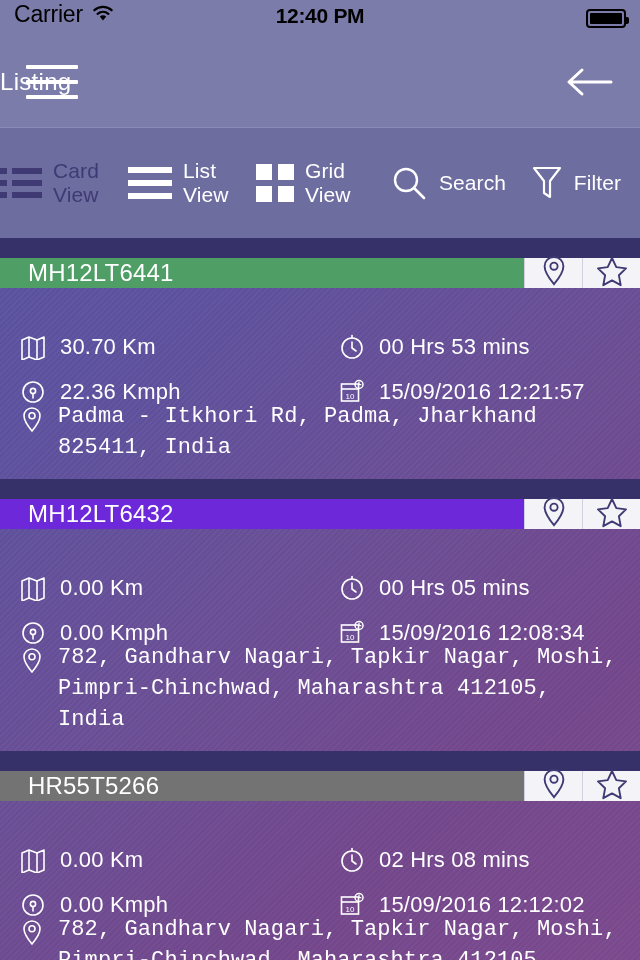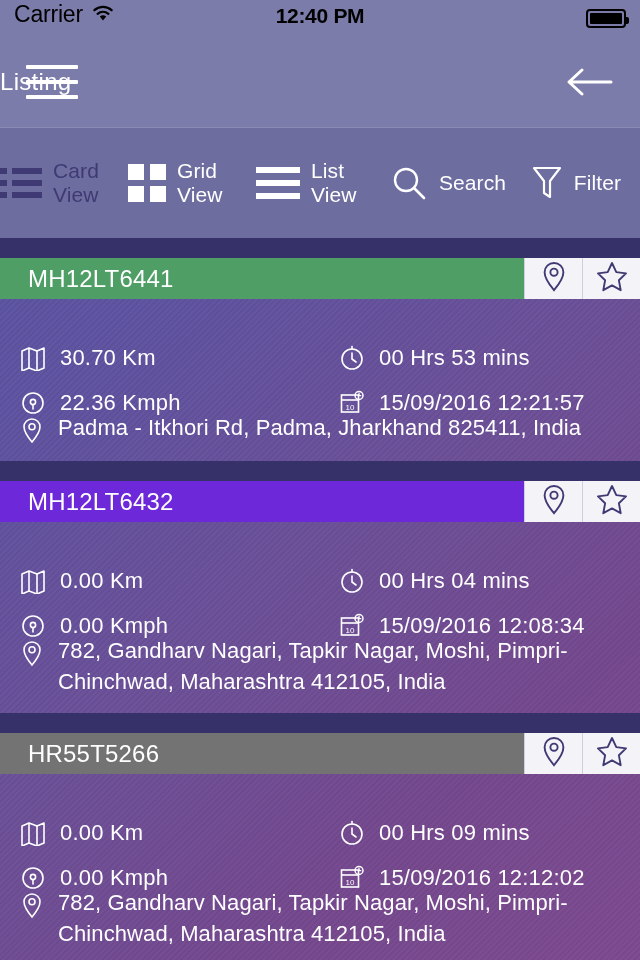--- a/index.html
+++ b/index.html
@@ -72,40 +72,40 @@
   .listview-ico { display:flex; flex-direction:column; gap:7px; }
   .lv-bar { width:44px; height:6px; background:#fff; }
   .gridview-ico { display:grid; grid-template-columns:16px 16px;
     grid-template-rows:16px 16px; gap:6px; }
   .gv-sq { background:#fff; }
 
   
   .scroll { height:722px; overflow:hidden; }
   .sep { height:20px; background:#373169; }
   .card-head {
-    height:41px; display:flex; align-items:stretch;
+    height:30px; display:flex; align-items:stretch;
   }
   .card-head .plate {
     flex:1; display:flex; align-items:center; padding-left:28px;
     font-size:24px; color:#fff; letter-spacing:0.2px;
   }
   .head-btn {
     width:58px; background:#f4f4f8; display:flex;
     align-items:center; justify-content:center; cursor:pointer;
     border-left:1px solid #cfcfe0;
   }
   .card-body { padding:14px 0 16px 0; }
   .stat-row { display:flex; align-items:center; height:45px; }
   .stat { flex:1; display:flex; align-items:center; gap:14px; padding-left:20px;margin-top:44px; }
   .stat:nth-child(2) { padding-left:18px;text-align:right; }
   .stat .txt { font-size:22px; color:#fff; letter-spacing:0.2px; }
   .addr-row { display:flex; align-items:flex-start; gap:14px;
     padding:8px 18px 0 20px; }
   .addr-row .txt { font-size:22px; color:#fff; line-height:31px;
-    letter-spacing:0.1px; padding-top:1px; }
+    letter-spacing:0.1px; padding-top:1px;font-family:Liberation Mono, monospace; }
   .addr-row .ico { padding-top:6px; }
   .ico svg { display:block; }
 </style>
 </head>
 <body>
 
 <div class="statusbar">
   <div class="sb-left">
     <span class="sb-carrier">Carrier</span>
     <span>
@@ -153,43 +153,43 @@
             <span class="cv-dot"></span>
             <span class="cv-bar"></span>
           </span>
       </span>
     </span>
     <span class="lbl">Card View</span>
   </div>
 
   <div class="tool">
     <span class="ico">
+      <span class="listview-ico">
+        <span class="lv-bar"></span>
+          <span class="lv-bar"></span>
+          <span class="lv-bar"></span>
+      </span>
+    </span>
+    <span class="lbl">List View</span>
+  </div>
+
+  <div class="tool">
+    <span class="ico">
       <span class="gridview-ico">
         <span class="gv-sq"></span>
           <span class="gv-sq"></span>
         <span class="gv-sq"></span>
           <span class="gv-sq"></span>
       </span>
     </span>
     <span class="lbl">Grid View</span>
   </div>
 
   <div class="tool">
     <span class="ico">
-      <span class="listview-ico">
-        <span class="lv-bar"></span>
-          <span class="lv-bar"></span>
-          <span class="lv-bar"></span>
-      </span>
-    </span>
-    <span class="lbl">List View</span>
-  </div>
-
-  <div class="tool">
-    <span class="ico">
       <svg width="38" height="38" viewBox="0 0 38 38">
           <circle cx="16" cy="16" r="11" stroke="#fff" stroke-width="2.4" fill="none"></circle>
           <path d="M24.5 24.5L34 34" stroke="#fff" stroke-width="2.6" stroke-linecap="round"></path>
         </svg>
     </span>
     <span class="lbl">Search</span>
   </div>
 
   <div class="tool">
     <span class="ico">
@@ -313,21 +313,21 @@
           <span class="txt">0.00 Km</span>
         </div>
         <div class="stat">
           <span class="ico">
             <svg width="26" height="26" viewBox="0 0 26 26">
                 <circle cx="13" cy="14" r="10" stroke="#fff" stroke-width="1.6" fill="none"></circle>
                 <path d="M13 8v6l4 3" stroke="#fff" stroke-width="1.6" fill="none" stroke-linecap="round"></path>
                 <path d="M13 4V1.5" stroke="#fff" stroke-width="1.6" stroke-linecap="round"></path>
               </svg>
           </span>
-          <span class="txt">00 Hrs 04 mins</span>
+          <span class="txt">00 Hrs 05 mins</span>
         </div>
       </div>
       <div class="stat-row">
         <div class="stat">
           <span class="ico">
             <svg width="26" height="26" viewBox="0 0 26 26">
                 <circle cx="13" cy="13" r="10" stroke="#fff" stroke-width="1.6" fill="none"></circle>
                 <circle cx="13" cy="12" r="2.6" stroke="#fff" stroke-width="1.6" fill="none"></circle>
                 <path d="M13 14.6V19" stroke="#fff" stroke-width="1.6" stroke-linecap="round"></path>
               </svg>
@@ -391,21 +391,21 @@
           <span class="txt">0.00 Km</span>
         </div>
         <div class="stat">
           <span class="ico">
             <svg width="26" height="26" viewBox="0 0 26 26">
                 <circle cx="13" cy="14" r="10" stroke="#fff" stroke-width="1.6" fill="none"></circle>
                 <path d="M13 8v6l4 3" stroke="#fff" stroke-width="1.6" fill="none" stroke-linecap="round"></path>
                 <path d="M13 4V1.5" stroke="#fff" stroke-width="1.6" stroke-linecap="round"></path>
               </svg>
           </span>
-          <span class="txt">00 Hrs 09 mins</span>
+          <span class="txt">02 Hrs 08 mins</span>
         </div>
       </div>
       <div class="stat-row">
         <div class="stat">
           <span class="ico">
             <svg width="26" height="26" viewBox="0 0 26 26">
                 <circle cx="13" cy="13" r="10" stroke="#fff" stroke-width="1.6" fill="none"></circle>
                 <circle cx="13" cy="12" r="2.6" stroke="#fff" stroke-width="1.6" fill="none"></circle>
                 <path d="M13 14.6V19" stroke="#fff" stroke-width="1.6" stroke-linecap="round"></path>
               </svg>

